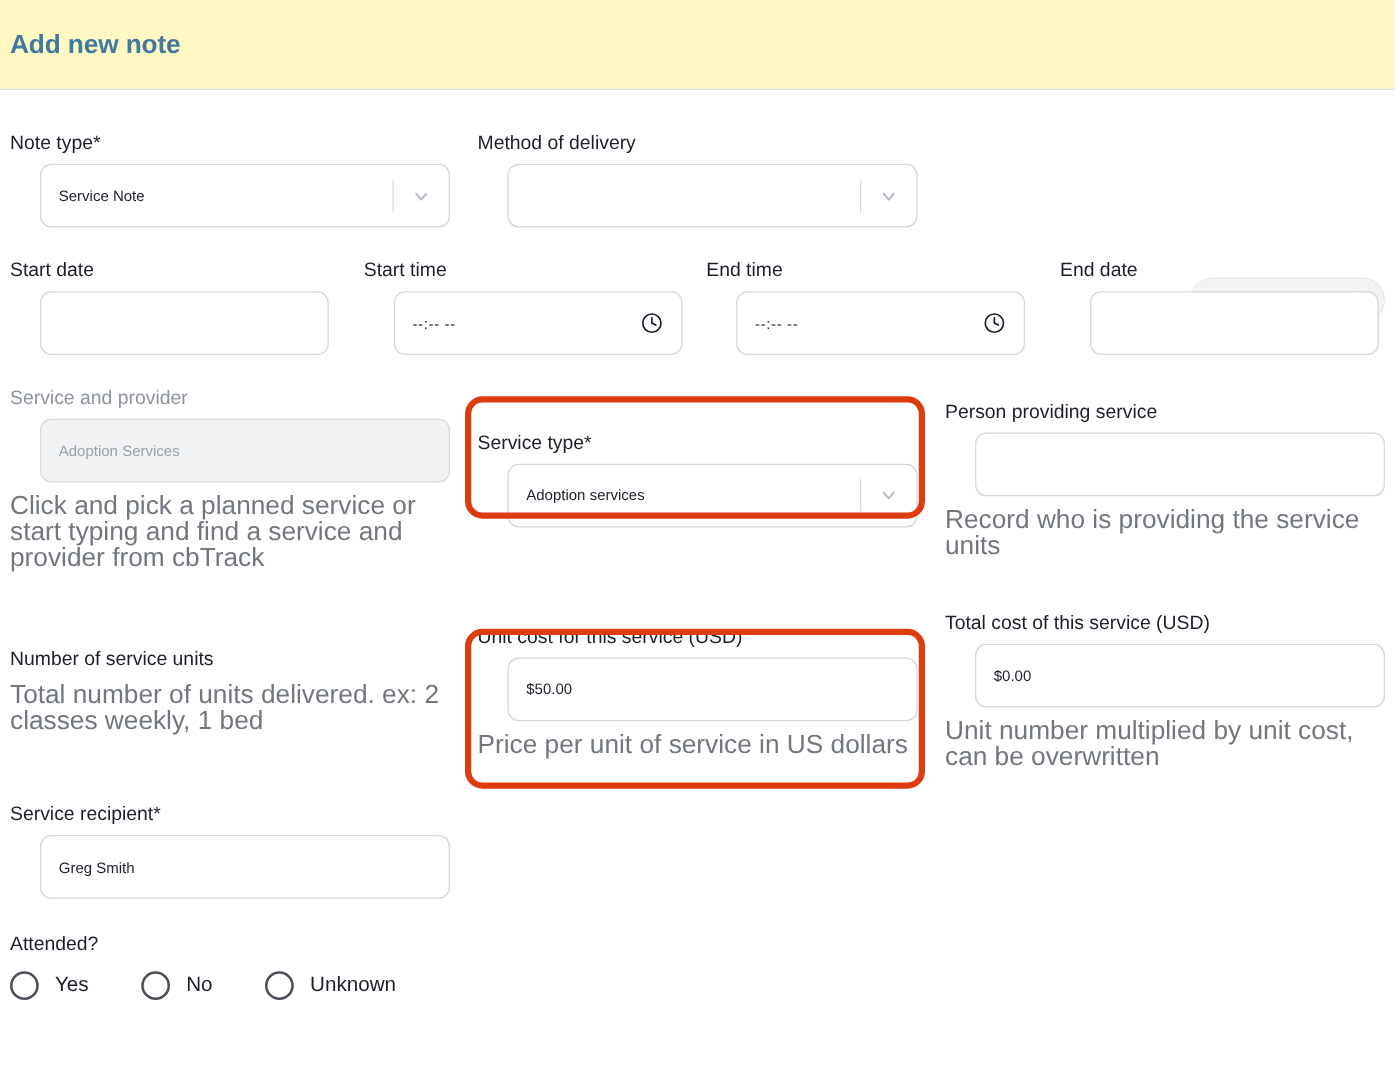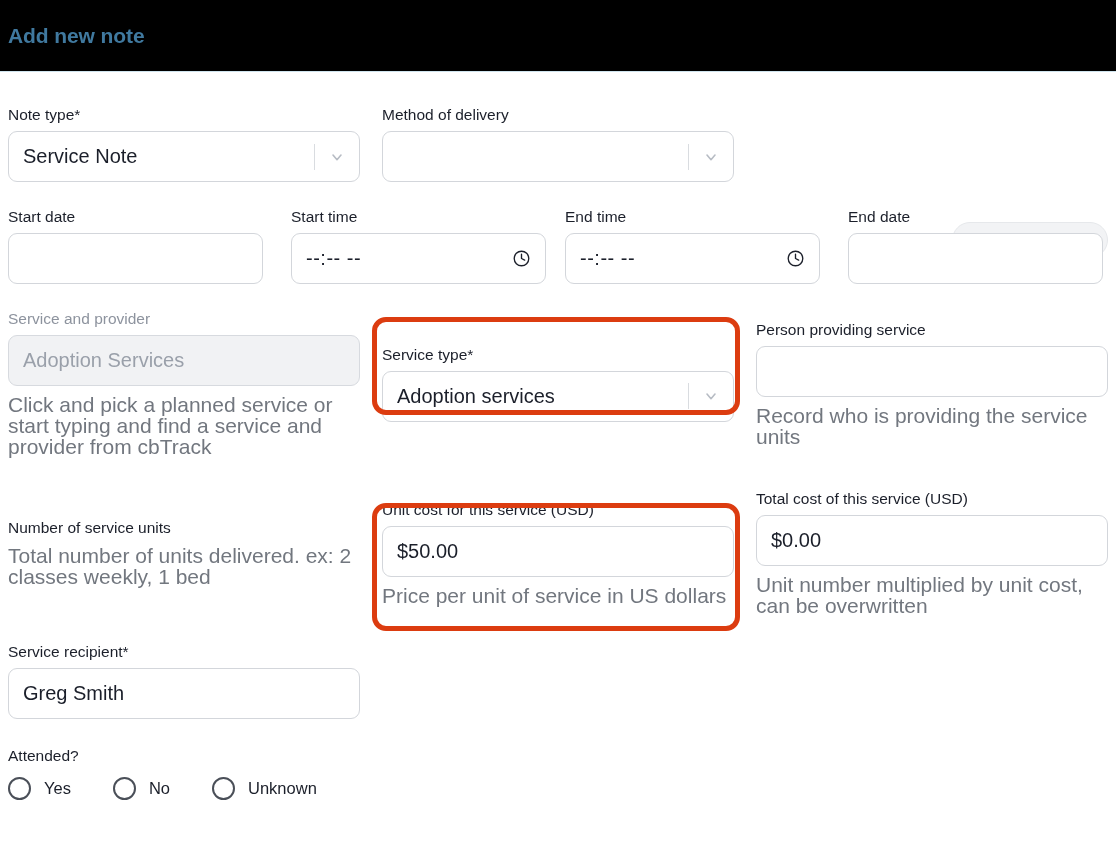--- a/index.html
+++ b/index.html
@@ -11,21 +11,21 @@
     width: 1116px; height: 865px;
     font-family: "Liberation Sans", sans-serif;
     color: #1b1f2a;
     overflow: hidden;
     position: relative;
   }
 
   
   .header {
     height: 72px;
-    background: #000000;
+    background: #fef9c3;
     border-bottom: 1px solid #cfe4ee;
     display: flex;
     align-items: center;
     padding: 0 8px;
   }
   .header-title {
     font-size: 21px;
     font-weight: bold;
     color: #40799f;
     letter-spacing: -0.1px;
@@ -56,22 +56,23 @@
   .label.disabled { color: #8d939e; }
 
   .control {
     height: 51px;
     border: 1px solid #d3d6db;
     border-radius: 9px;
     background: #fff;
     display: flex;
     align-items: center;
     padding: 0 14px;
-    font-size: 20px;
+    font-size: 12px;
     color: #1b1f2a;
+    margin-left: 24px;
   }
   .control.disabled {
     background: #f1f2f4;
     border-color: #d7dadf;
     color: #9aa0aa;
   }
   .control .value { flex: 1; }
   .control .placeholder { flex: 1; color: #9aa0aa; }
   .control .time-placeholder { flex: 1; color: #1b1f2a; letter-spacing: 0.5px; }
 

